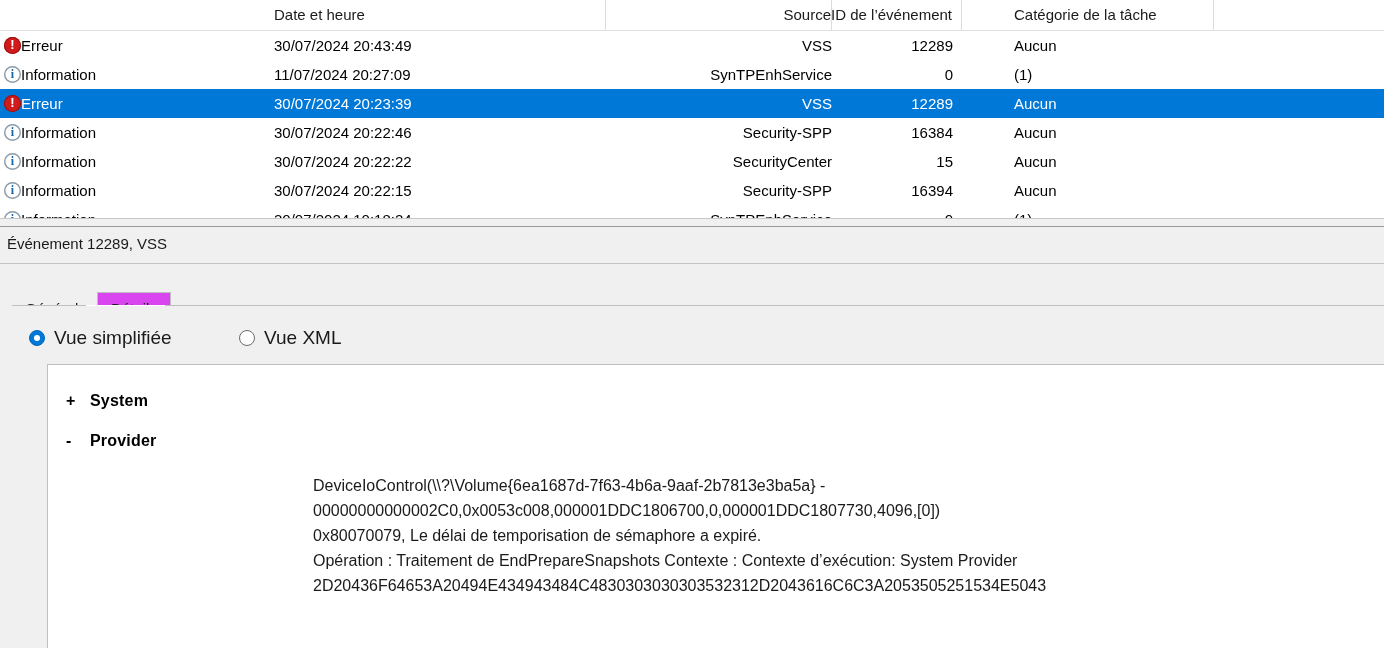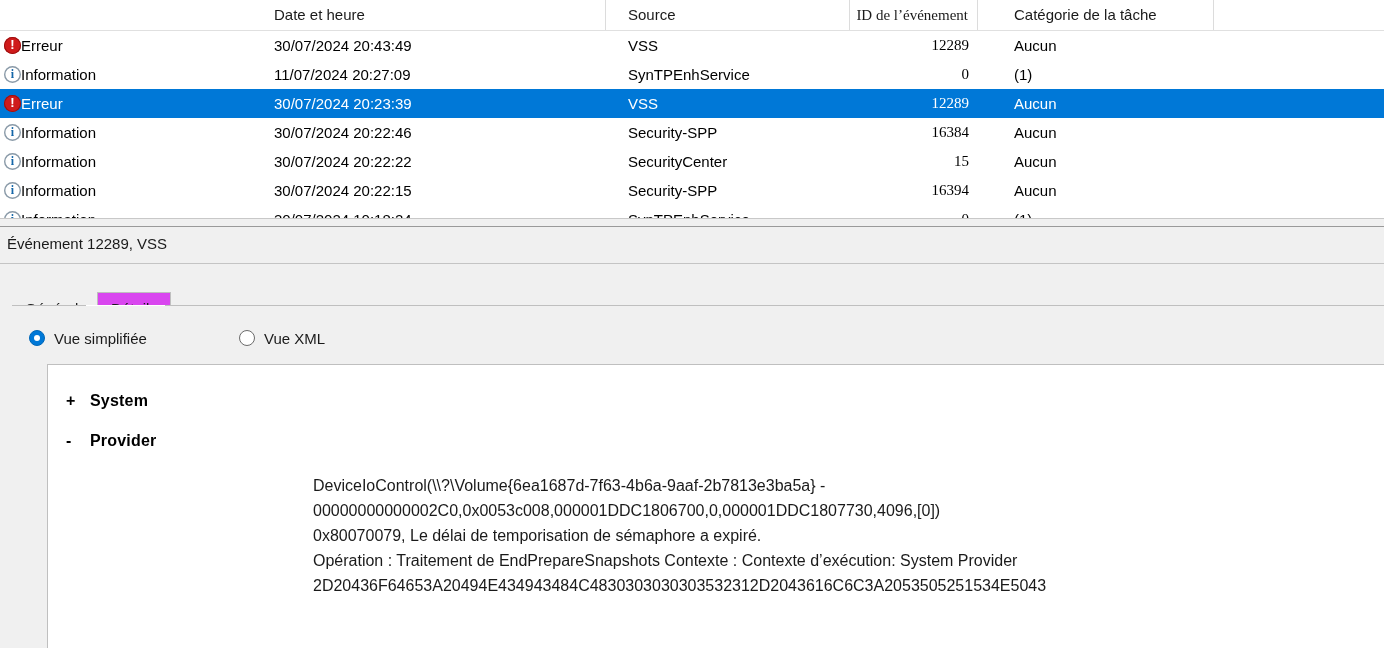--- a/index.html
+++ b/index.html
@@ -69,22 +69,22 @@
     font-size: 15px;
     white-space: nowrap;
     overflow: hidden;
     box-sizing: border-box;
   }
   .grid-row .cell.num { text-align: right; padding-right: 9px; }
 
   
   .c-level  { left: 4px;   width: 266px; }
   .c-date   { left: 274px; width: 332px; }
-  .c-source { left: 628px; width: 222px; }
-  .c-id     { left: 800px; width: 178px; font-family: Liberation Serif, serif; }
+  .c-source { left: 610px; width: 222px; text-align: right; }
+  .c-id     { left: 784px; width: 178px; }
   .c-cat    { left: 1014px;width: 200px; }
 
   .level-cell { display: flex; align-items: center; height: 29px; }
 
   
   .ico {
     flex: 0 0 auto;
     width: 17px;
     height: 17px;
     border-radius: 50%;
@@ -217,21 +217,21 @@
     top: 20px;
     height: 24px;
   }
   .radio {
     position: absolute;
     top: 0;
     height: 24px;
     display: flex;
     align-items: center;
     gap: 9px;
-    font-size: 15px;
+    font-size: 19px;
     color: #1a1a1a;
     white-space: nowrap;
   }
   .radio.r1 { left: 0px; }
   .radio.r2 { left: 210px; }
   .dot {
     width: 16px; height: 16px;
     border-radius: 50%;
     box-sizing: border-box;
     flex: 0 0 auto;

